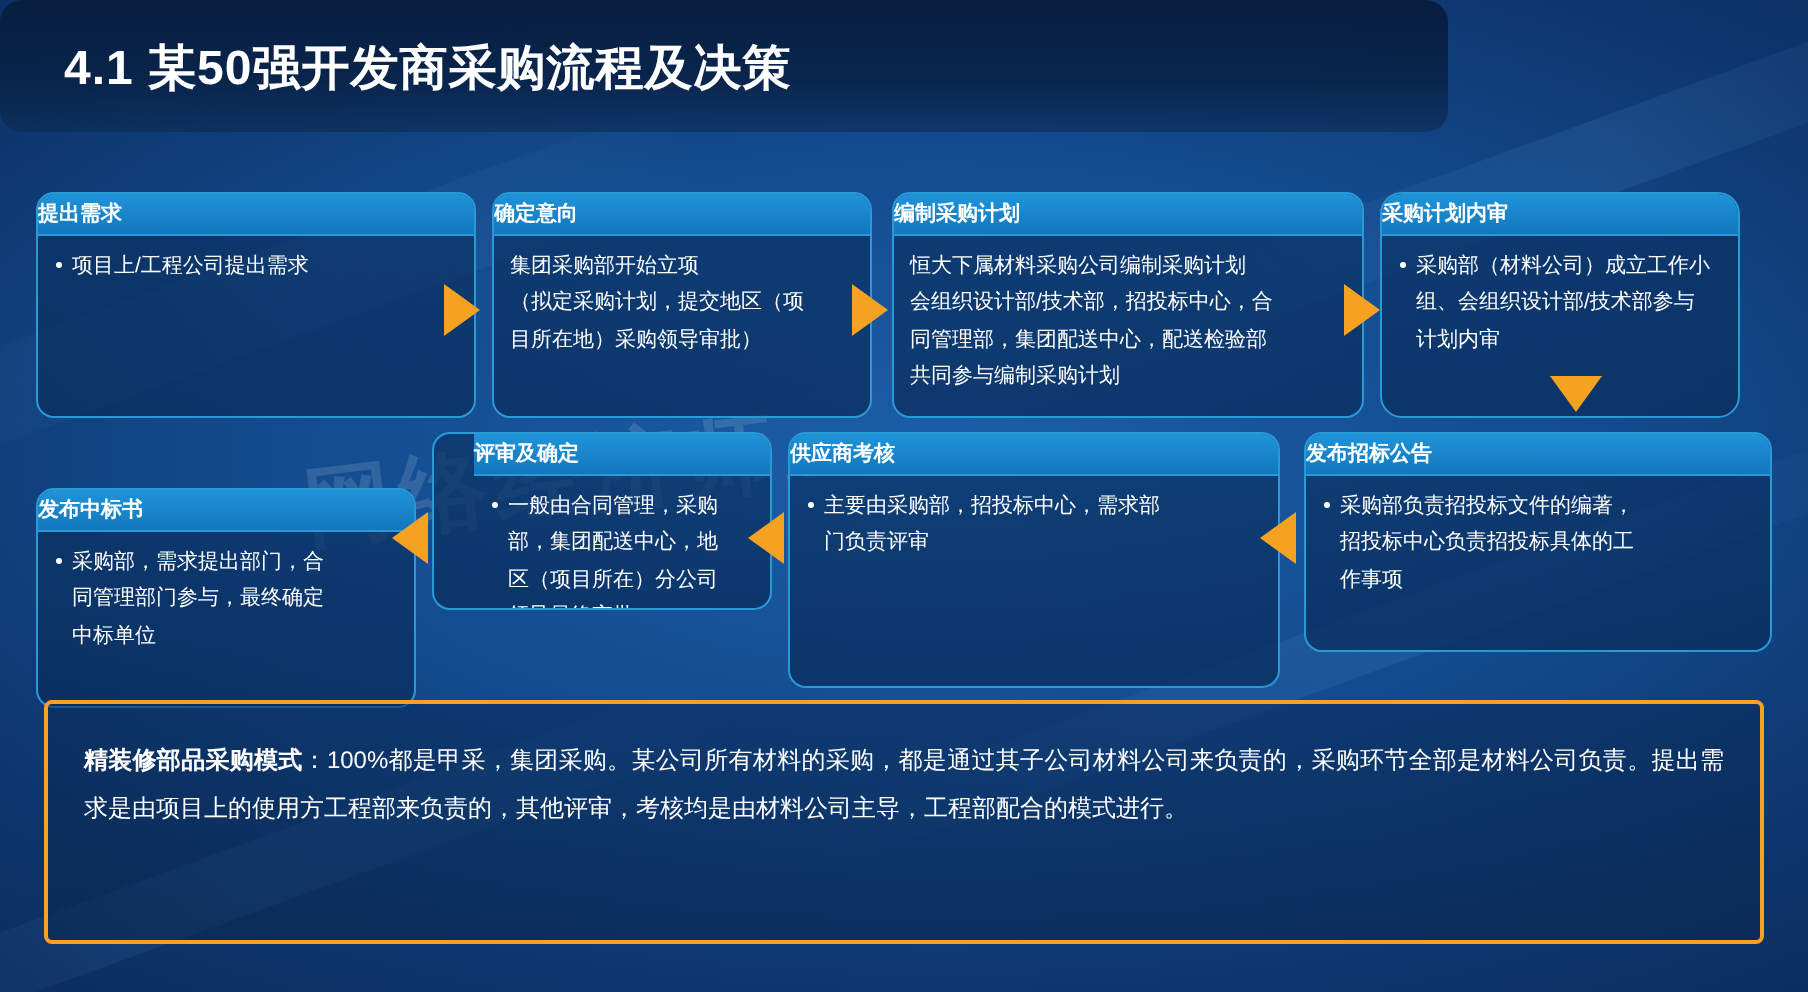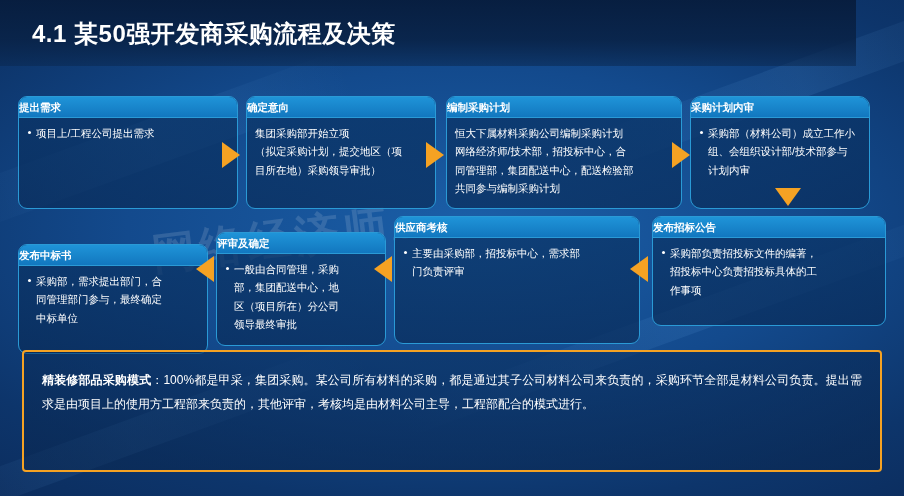--- a/index.html
+++ b/index.html
@@ -26,22 +26,23 @@
   .streak {
     position: absolute;
     background: linear-gradient(90deg, rgba(255,255,255,0.00), rgba(120,190,255,0.10), rgba(255,255,255,0.00));
     transform: rotate(-20deg);
     pointer-events: none;
   }
   
   #title-bar {
     position: absolute;
     left: 0; top: 0;
-    width: 856px; height: 66px;
+    width: 724px; height: 66px;
     background: linear-gradient(180deg, rgba(7,29,62,0.96) 0%, rgba(9,35,72,0.92) 60%, rgba(10,40,80,0.55) 100%);
+    border-radius: 11px;
   }
   #title-text {
     position: absolute;
     left: 32px; top: 18px;
     font-size: 24px;
     font-weight: bold;
     color: #ffffff;
     letter-spacing: 0.5px;
     white-space: nowrap;
   }
@@ -180,21 +181,21 @@
       <p>目所在地）采购领导审批）</p>
     </div>
   </div>
 
   <div class="arrow arrow-right" style="left:426px; top:142px;"></div>
 
   <div class="box" style="left:446px; top:96px; width:236px; height:113px;">
     <div class="box-head">编制采购计划</div>
     <div class="box-body">
       <p>恒大下属材料采购公司编制采购计划</p>
-      <p>网络经济师/技术部，招投标中心，合</p>
+      <p>会组织设计部/技术部，招投标中心，合</p>
       <p>同管理部，集团配送中心，配送检验部</p>
       <p>共同参与编制采购计划</p>
     </div>
   </div>
 
   <div class="arrow arrow-right" style="left:672px; top:142px;"></div>
 
   <div class="box" style="left:690px; top:96px; width:180px; height:113px;border-radius:11px;">
     <div class="box-head">采购计划内审</div>
     <div class="box-body">
@@ -210,21 +211,21 @@
     <div class="box-head">发布中标书</div>
     <div class="box-body">
       <p class="bullet">采购部，需求提出部门，合</p>
       <p style="padding-left:9px">同管理部门参与，最终确定</p>
       <p style="padding-left:9px">中标单位</p>
     </div>
   </div>
 
   <div class="arrow arrow-left" style="left:196px; top:256px;"></div>
 
-  <div class="box" style="left:216px; top:232px; width:170px; height:114px;">
+  <div class="box" style="left:216px; top:216px; width:170px; height:89px;padding-left:20px;">
     <div class="box-head">评审及确定</div>
     <div class="box-body">
       <p class="bullet">一般由合同管理，采购</p>
       <p style="padding-left:9px">部，集团配送中心，地</p>
       <p style="padding-left:9px">区（项目所在）分公司</p>
       <p style="padding-left:9px">领导最终审批</p>
     </div>
   </div>
 
   <div class="arrow arrow-left" style="left:374px; top:256px;"></div>

